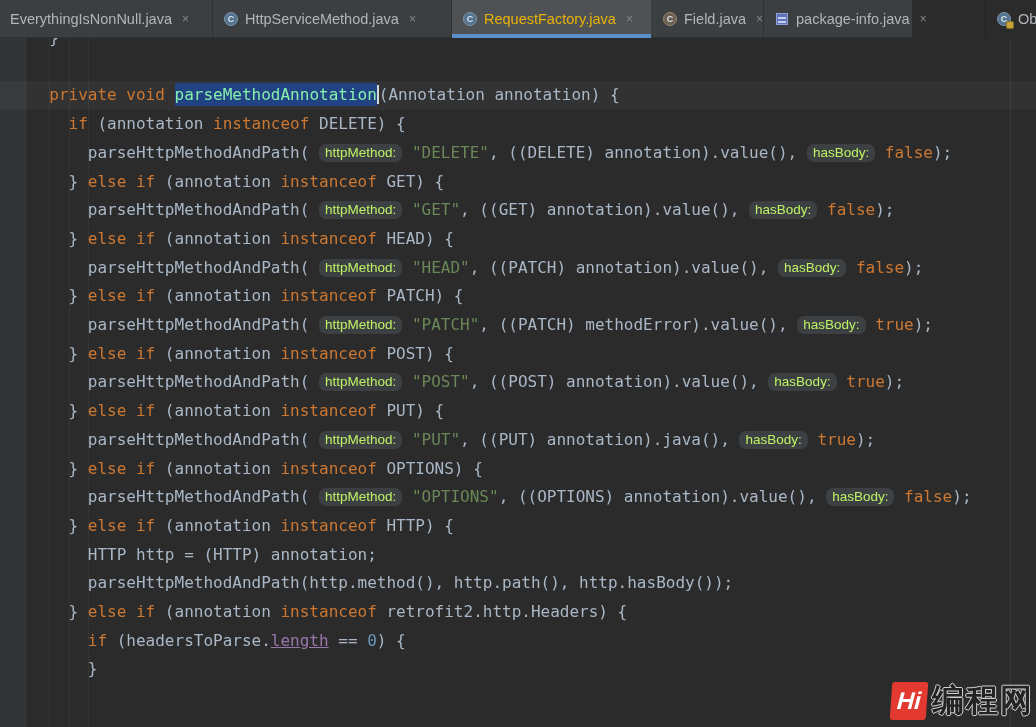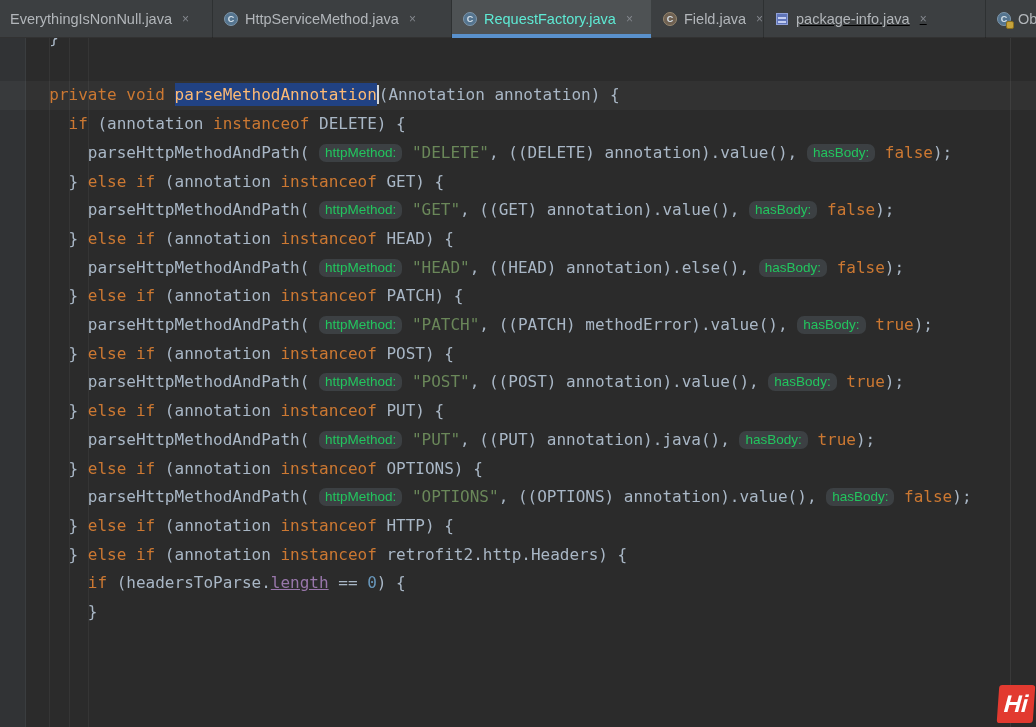--- a/index.html
+++ b/index.html
@@ -1,29 +1,29 @@
 <!DOCTYPE html>
 <html><head>
 <meta charset="utf-8">
 <style>
   * { margin:0; padding:0; box-sizing:border-box; }
   html,body { width:1036px; height:727px; overflow:hidden; background:#2b2b2b;
               font-family:"Liberation Sans", sans-serif; }
   .window { position:relative; width:1036px; height:727px; background:#2b2b2b; }
 
   
-  .tabbar { position:absolute; top:0; left:0; width:1036px; height:38px;
+  .tabbar { position:absolute; top:0; left:0; width:912px; height:38px;
             background:#3c3f41; display:flex; align-items:stretch;
             border-bottom:1px solid #323232; }
   .tab { position:relative; display:flex; align-items:center; gap:6px;
          padding:0 10px; height:38px; flex:0 0 auto; cursor:default;
          border-right:1px solid rgba(0,0,0,0.22); overflow:hidden; }
   .tab .label { font-size:14.5px; color:#b2b6ba; white-space:nowrap; }
   .tab.active { background:#4e5254; }
-  .tab.active .label { color:#5eead4; }
+  .tab.active .label { color:#eab308; }
   .tab .close { font-size:12px; color:#84888e; margin-left:4px; line-height:1; }
   .tab .underline { position:absolute; left:0; right:0; bottom:0; height:4px;
                     background:#5a91cc; }
   .ticon { position:relative; width:16px; height:16px; flex:0 0 16px; }
   .ticon .circ { position:absolute; inset:1px; border-radius:50%;
                  background:#54748f; border:1px solid #7d96ab;
                  color:#d7e2ea; font-size:9px; font-weight:bold;
                  display:flex; align-items:center; justify-content:center; }
   .ticon.brown .circ { background:#6e6051; border-color:#96876f; }
   .ticon .pkg { position:absolute; inset:2px; background:#5f74b8;
@@ -48,23 +48,23 @@
           font-family:"DejaVu Sans Mono", monospace; font-size:16px; }
   .line { height:28.71px; line-height:28.71px; white-space:pre;
           padding-left:30px; color:#a9b7c6; }
   .line.caret-row { background:#323836; background:rgba(255,255,255,0.035); }
   .tok-d { color:#a9b7c6; }
   .tok-k { color:#cc7832; }
   .tok-s { color:#6a8759; }
   .tok-n { color:#6897bb; }
   .tok-f { color:#9876aa;text-decoration:underline; }
   .tok-im { color:#d9d7b8; font-style:italic; font-weight:bold; }
-  .tok-sel { background:#214283; color:#fdba74; padding:2px 0; }
+  .tok-sel { background:#214283; color:#86efac; padding:2px 0; }
   .tok-h { display:inline-block; font-family:"Liberation Sans", sans-serif;
-           font-size:13.5px; color:#22c55e; background:#3c4043;
+           font-size:13.5px; color:#bef264; background:#3c4043;
            border-radius:7px; padding:1px 6px; line-height:16px;
            vertical-align:1px; }
   .tok-caret { display:inline-block; width:2px; height:19px;
                background:#d4d7da; vertical-align:-4px; }
 
   
   .watermark { position:absolute; right:2px; bottom:4px; display:flex;
                align-items:center; gap:5px; z-index:5; }
   .wm-logo { width:36px; height:38px; background:#e23a30; border-radius:3px;
              color:#ffffff; font-weight:bold; font-style:italic; font-size:24px;
@@ -99,21 +99,21 @@
         <span class="close">×</span>
         <div class="underline"></div>
       </div>
       <div class="tab" style="width: 112px;">
         <span class="ticon brown">
           <span class="circ">C</span>
         </span>
         <span class="label">Field.java</span>
         <span class="close">×</span>
       </div>
-      <div class="tab" style="width: 222px; text-decoration: underline;">
+      <div class="tab" style="width: 222px;">
         <span class="ticon">
           <span class="pkg"></span>
         </span>
         <span class="label">package-info.java</span>
         <span class="close">×</span>
       </div>
       <div class="tab" style="width: 120px;">
         <span class="ticon">
           <span class="circ">C</span>
           <span class="key"></span>
@@ -130,33 +130,36 @@
     <div class="rmargin"></div>
     <div class="code">
         <div class="line"><span class="tok-d">  }</span></div>
         <div class="line"></div>
         <div class="line caret-row"><span class="tok-d">  </span><span class="tok-k">private</span><span class="tok-d"> </span><span class="tok-k">void</span><span class="tok-d"> </span><span class="tok-sel">parseMethodAnnotation</span><span class="tok-caret"></span><span class="tok-d">(Annotation annotation) {</span></div>
         <div class="line"><span class="tok-d">    </span><span class="tok-k">if</span><span class="tok-d"> (annotation </span><span class="tok-k">instanceof</span><span class="tok-d"> DELETE) {</span></div>
         <div class="line"><span class="tok-d">      parseHttpMethodAndPath( </span><span class="tok-h">httpMethod:</span><span class="tok-d"> </span><span class="tok-s">"DELETE"</span><span class="tok-d">, ((DELETE) annotation).value(), </span><span class="tok-h">hasBody:</span><span class="tok-d"> </span><span class="tok-k">false</span><span class="tok-d">);</span></div>
         <div class="line"><span class="tok-d">    } </span><span class="tok-k">else</span><span class="tok-d"> </span><span class="tok-k">if</span><span class="tok-d"> (annotation </span><span class="tok-k">instanceof</span><span class="tok-d"> GET) {</span></div>
         <div class="line"><span class="tok-d">      parseHttpMethodAndPath( </span><span class="tok-h">httpMethod:</span><span class="tok-d"> </span><span class="tok-s">"GET"</span><span class="tok-d">, ((GET) annotation).value(), </span><span class="tok-h">hasBody:</span><span class="tok-d"> </span><span class="tok-k">false</span><span class="tok-d">);</span></div>
         <div class="line"><span class="tok-d">    } </span><span class="tok-k">else</span><span class="tok-d"> </span><span class="tok-k">if</span><span class="tok-d"> (annotation </span><span class="tok-k">instanceof</span><span class="tok-d"> HEAD) {</span></div>
-        <div class="line"><span class="tok-d">      parseHttpMethodAndPath( </span><span class="tok-h">httpMethod:</span><span class="tok-d"> </span><span class="tok-s">"HEAD"</span><span class="tok-d">, ((HEAD) annotation).else(), </span><span class="tok-h">hasBody:</span><span class="tok-d"> </span><span class="tok-k">false</span><span class="tok-d">);</span></div>
+        <div class="line"><span class="tok-d">      parseHttpMethodAndPath( </span><span class="tok-h">httpMethod:</span><span class="tok-d"> </span><span class="tok-s">"HEAD"</span><span class="tok-d">, ((PATCH) annotation).value(), </span><span class="tok-h">hasBody:</span><span class="tok-d"> </span><span class="tok-k">false</span><span class="tok-d">);</span></div>
         <div class="line"><span class="tok-d">    } </span><span class="tok-k">else</span><span class="tok-d"> </span><span class="tok-k">if</span><span class="tok-d"> (annotation </span><span class="tok-k">instanceof</span><span class="tok-d"> PATCH) {</span></div>
         <div class="line"><span class="tok-d">      parseHttpMethodAndPath( </span><span class="tok-h">httpMethod:</span><span class="tok-d"> </span><span class="tok-s">"PATCH"</span><span class="tok-d">, ((PATCH) methodError).value(), </span><span class="tok-h">hasBody:</span><span class="tok-d"> </span><span class="tok-k">true</span><span class="tok-d">);</span></div>
         <div class="line"><span class="tok-d">    } </span><span class="tok-k">else</span><span class="tok-d"> </span><span class="tok-k">if</span><span class="tok-d"> (annotation </span><span class="tok-k">instanceof</span><span class="tok-d"> POST) {</span></div>
         <div class="line"><span class="tok-d">      parseHttpMethodAndPath( </span><span class="tok-h">httpMethod:</span><span class="tok-d"> </span><span class="tok-s">"POST"</span><span class="tok-d">, ((POST) annotation).value(), </span><span class="tok-h">hasBody:</span><span class="tok-d"> </span><span class="tok-k">true</span><span class="tok-d">);</span></div>
         <div class="line"><span class="tok-d">    } </span><span class="tok-k">else</span><span class="tok-d"> </span><span class="tok-k">if</span><span class="tok-d"> (annotation </span><span class="tok-k">instanceof</span><span class="tok-d"> PUT) {</span></div>
         <div class="line"><span class="tok-d">      parseHttpMethodAndPath( </span><span class="tok-h">httpMethod:</span><span class="tok-d"> </span><span class="tok-s">"PUT"</span><span class="tok-d">, ((PUT) annotation).java(), </span><span class="tok-h">hasBody:</span><span class="tok-d"> </span><span class="tok-k">true</span><span class="tok-d">);</span></div>
         <div class="line"><span class="tok-d">    } </span><span class="tok-k">else</span><span class="tok-d"> </span><span class="tok-k">if</span><span class="tok-d"> (annotation </span><span class="tok-k">instanceof</span><span class="tok-d"> OPTIONS) {</span></div>
         <div class="line"><span class="tok-d">      parseHttpMethodAndPath( </span><span class="tok-h">httpMethod:</span><span class="tok-d"> </span><span class="tok-s">"OPTIONS"</span><span class="tok-d">, ((OPTIONS) annotation).value(), </span><span class="tok-h">hasBody:</span><span class="tok-d"> </span><span class="tok-k">false</span><span class="tok-d">);</span></div>
         <div class="line"><span class="tok-d">    } </span><span class="tok-k">else</span><span class="tok-d"> </span><span class="tok-k">if</span><span class="tok-d"> (annotation </span><span class="tok-k">instanceof</span><span class="tok-d"> HTTP) {</span></div>
+        <div class="line"><span class="tok-d">      HTTP http = (HTTP) annotation;</span></div>
+        <div class="line"><span class="tok-d">      parseHttpMethodAndPath(http.method(), http.path(), http.hasBody());</span></div>
         <div class="line"><span class="tok-d">    } </span><span class="tok-k">else</span><span class="tok-d"> </span><span class="tok-k">if</span><span class="tok-d"> (annotation </span><span class="tok-k">instanceof</span><span class="tok-d"> retrofit2.http.Headers) {</span></div>
         <div class="line"><span class="tok-d">      </span><span class="tok-k">if</span><span class="tok-d"> (headersToParse.</span><span class="tok-f">length</span><span class="tok-d"> == </span><span class="tok-n">0</span><span class="tok-d">) {</span></div>
         <div class="line"><span class="tok-d">      }</span></div>
       </div>
   </div>
 
   <div class="watermark">
     <div class="wm-logo">Hi</div>
+    <div class="wm-text">编程网</div>
   </div>
 
 </div>
 
 </body></html>

